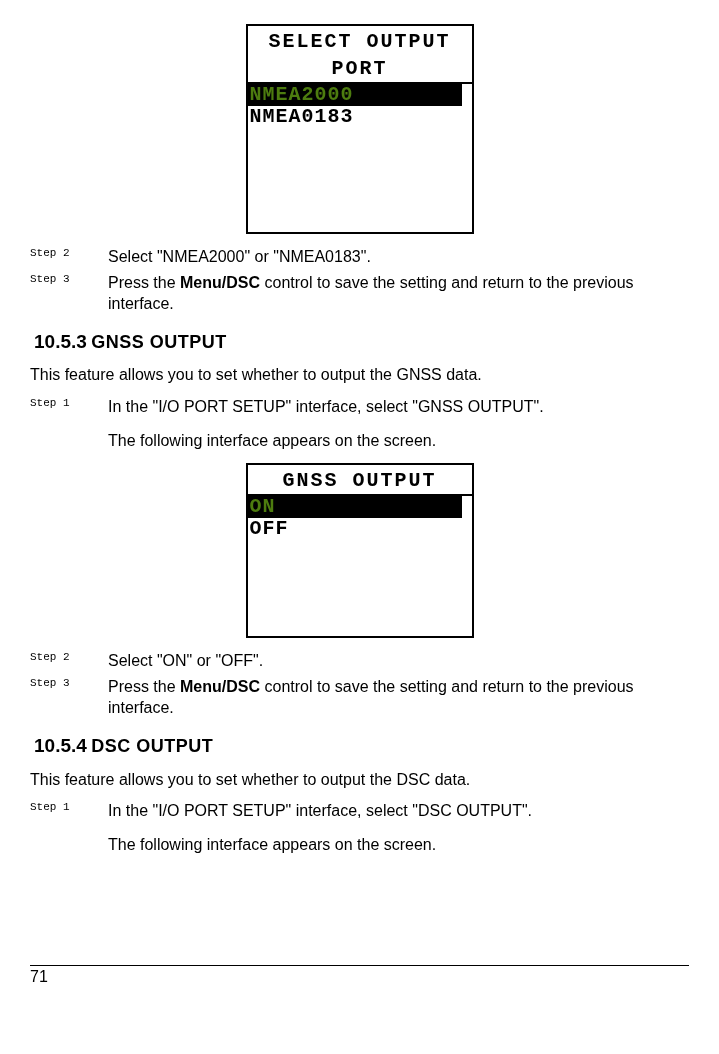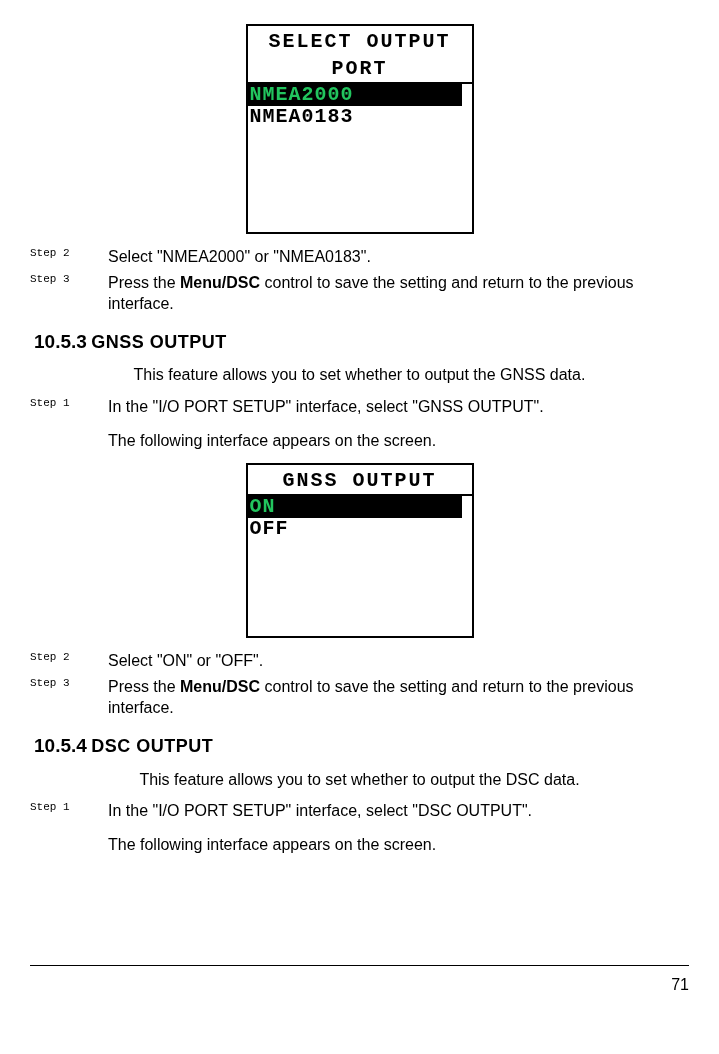--- a/index.html
+++ b/index.html
@@ -35,48 +35,47 @@
   .lcd-item {
     font-family: "Courier New", monospace;
     font-weight: bold;
     font-size: 20px;
     letter-spacing: 1px;
     padding: 0 2px;
     line-height: 22px;
   }
   .lcd-item.selected {
     background: #000;
-    color: #22c55e;
+    color: #4d7c0f;
     margin-right: 10px;
   }
   .step-row {
     display: flex;
     margin: 4px 0;
   }
   .step-label {
     flex: 0 0 78px;
     font-family: Liberation Mono, monospace;
     font-size: 11px;
   }
   .step-text {
     flex: 1;
   }
   .heading {
     font-weight: bold;
     margin: 14px 0 10px 4px;
   }
   .heading .num { font-size: 19px; }
   .heading .txt { font-size: 18px; letter-spacing: 0.5px; }
-  .para { margin: 6px 0 10px 0; text-align: center; }
+  .para { margin: 6px 0 10px 0; }
   .sub-para { margin-top: 12px; }
   .footer-line {
     border-top: 1px solid #000;
     margin-top: 110px;
-    padding-top: 8px;
-    text-align: right;
+    text-align: left;
     font-size: 16px;
   }
   b { font-weight: bold; }
 </style>
 </head>
 <body>
 
 <div class="lcd-screen">
   <div class="lcd-title">SELECT OUTPUT PORT</div>
   <div class="lcd-body lcd-body-tall">

